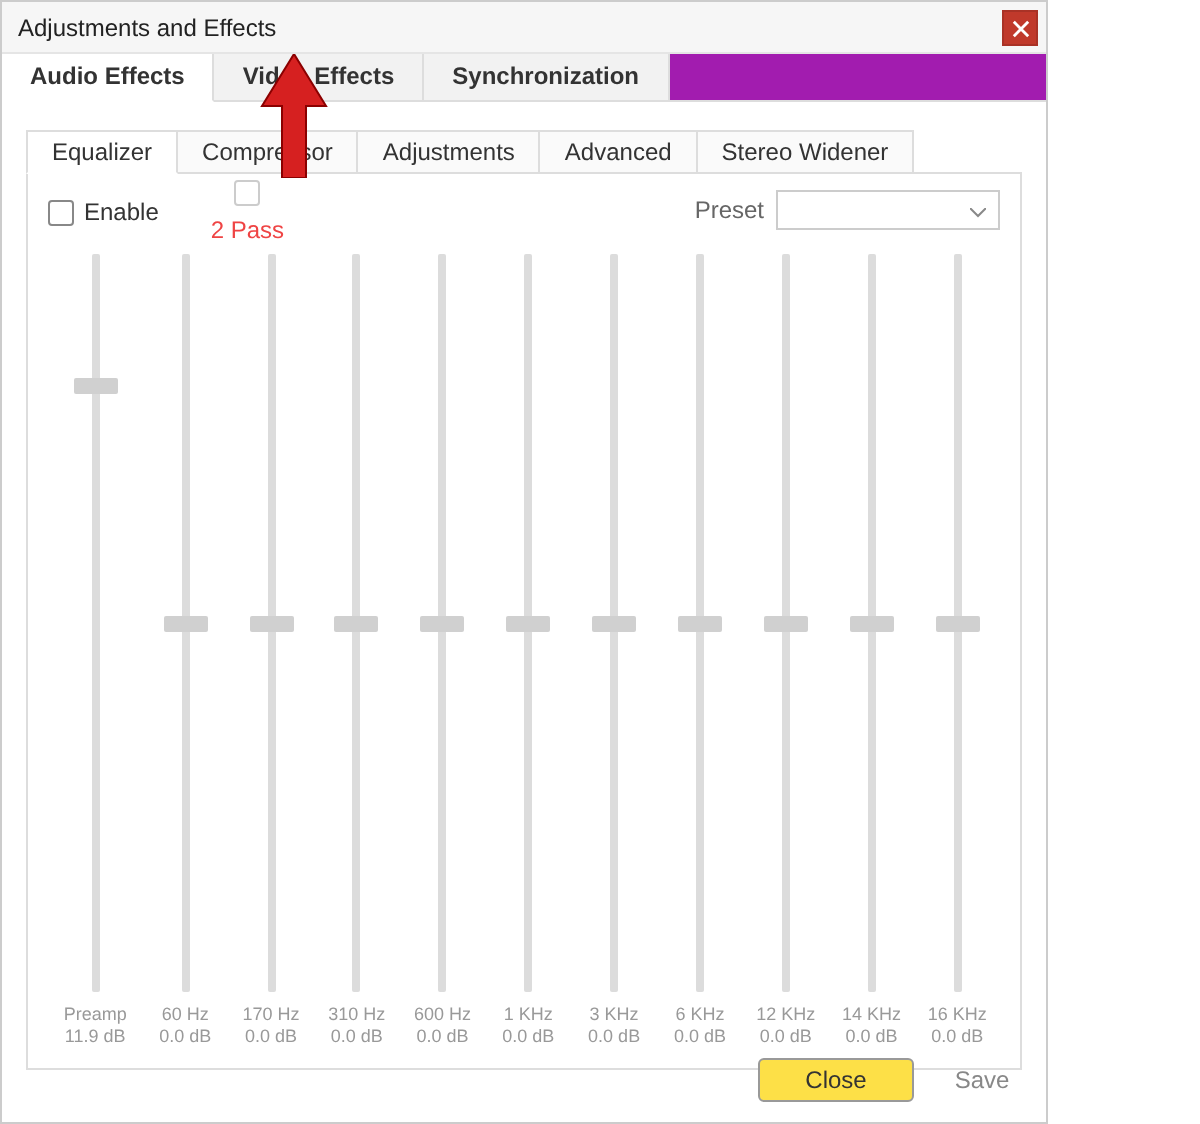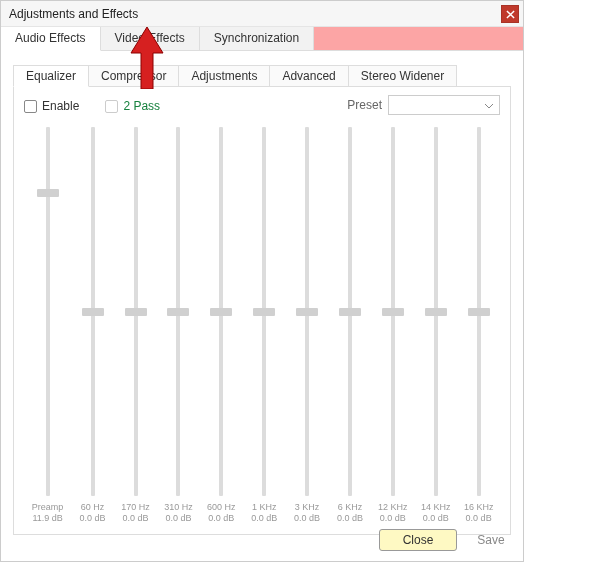--- a/index.html
+++ b/index.html
@@ -39,23 +39,24 @@
     display: flex;
     align-items: center;
     justify-content: center;
     color: #fff;
     font-size: 11px;
     line-height: 1;
   }
   .tabs-main {
     display: flex;
     height: 24px;
-    background: #fca5a5;
+    background: #a21caf;
     border-bottom: 1px solid #ddd;
     font-size: 12px;
+    font-weight: bold;
   }
   .tabs-main .tab {
     padding: 4px 14px;
     border-right: 1px solid #ddd;
     color: #333;
     background: #f2f2f2;
   }
   .tabs-main .tab.active {
     background: #fff;
     border-bottom: 1px solid #fff;
@@ -102,21 +103,21 @@
   }
   .checkbox .box {
     width: 13px;
     height: 13px;
     border: 1px solid #888;
     border-radius: 2px;
     background: #fff;
     display: inline-block;
   }
   .checkbox.disabled .box { border-color: #ccc; }
-  .checkbox.disabled { color: #15803d; }
+  .checkbox.disabled { color: #ef4444; flex-direction: column; }
   .preset-row {
     position: absolute;
     right: 0;
     top: 0;
     display: flex;
     align-items: center;
     gap: 6px;
   }
   .preset-select {
     width: 112px;
@@ -199,21 +200,21 @@
     bottom: 10px;
     display: flex;
     align-items: center;
     gap: 14px;
   }
   .btn {
     min-width: 78px;
     height: 22px;
     border: 1px solid #999;
     border-radius: 3px;
-    background: #fef9c3;
+    background: #fde047;
     display: flex;
     align-items: center;
     justify-content: center;
     font-size: 12px;
   }
   .btn.flat {
     border: none;
     background: transparent;
     color: #888;
     min-width: 40px;

